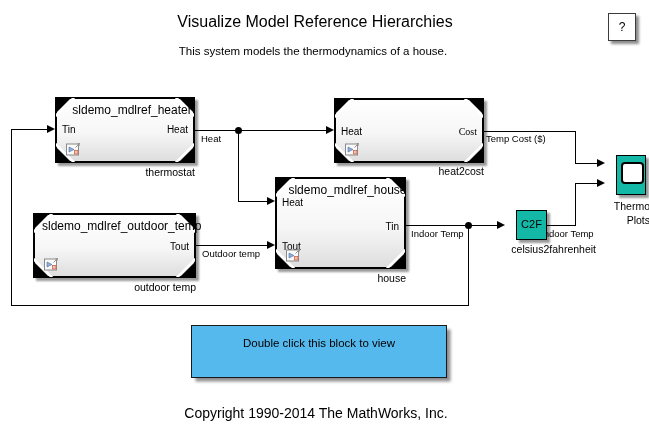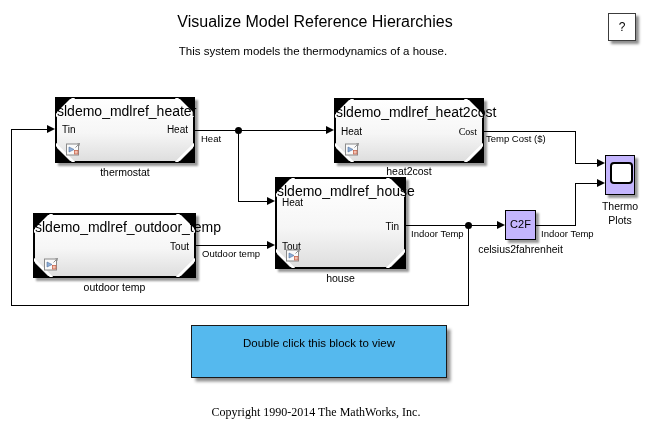--- a/index.html
+++ b/index.html
@@ -2,47 +2,47 @@
 <html><head>
 <meta charset="utf-8">
 <style>
   html,body{margin:0;padding:0;background:#fff;}
   #canvas{
     position:relative;width:649px;height:431px;background:#ffffff;overflow:hidden;
     font-family:"Liberation Sans", sans-serif;color:#000;
   }
   .title{position:absolute;left:0;top:13px;width:630px;text-align:center;font-size:16px;}
   .subtitle{position:absolute;left:0;top:45px;width:626px;text-align:center;font-size:11.5px;}
-  .copyright{position:absolute;left:0;top:405px;width:632px;text-align:center;font-size:12px;font-family:Liberation Serif, serif;}
+  .copyright{position:absolute;left:0;top:405px;width:632px;text-align:center;font-size:14px;}
 
   .helpbtn{position:absolute;left:608px;top:13px;width:26px;height:26px;background:#fff;
     border:1px solid #3c3c3c;box-shadow:2.5px 2.5px 2.5px rgba(0,0,0,.45);
     text-align:center;line-height:26px;font-size:12px;cursor:pointer;}
 
   
   .mblock{position:absolute;border:2px solid #000;box-sizing:border-box;
     background:linear-gradient(180deg,#ffffff 0%,#f6f6f6 55%,#dedede 100%);
     box-shadow:3px 3px 2px rgba(0,0,0,.4);}
-  .mtitle{position:absolute;left:0;top:4px;width:100%;text-align:center;font-size:14px;}
+  .mtitle{position:absolute;left:7px;top:4px;width:100%;text-align:center;font-size:12px;}
   .port{position:absolute;font-size:10px;line-height:13px;}
   .port.l{left:5px;}
   .port.r{right:5px;}
-  .caption{position:absolute;text-align:center;font-size:10.5px;}
+  .caption{position:absolute;text-align:right;font-size:10.5px;}
 
   .corner{position:absolute;width:19px;height:19px;}
   .corner.tl{left:-1px;top:-1px;}
   .corner.tr{right:-1px;top:-1px;transform:scaleX(-1);}
   .corner.bl{left:-1px;bottom:-1px;transform:scaleY(-1);}
   .corner.br{right:-1px;bottom:-1px;transform:scale(-1,-1);}
 
   .badge{position:absolute;left:9px;bottom:5px;}
 
   
-  .sblock{position:absolute;border:1.5px solid #000;box-sizing:border-box;background:#c4b5fd;
-    box-shadow:3px 3px 2px rgba(0,0,0,.4);}
+  .sblock{position:absolute;border:1.5px solid #000;box-sizing:border-box;background:#14b8a6;
+    box-shadow:3px 3px 2px rgba(0,0,0,.4);margin-left:11px;}
   #c2f-block{text-align:center;font-size:11px;line-height:27px;}
   .scope-screen{position:absolute;left:4px;top:6px;width:19px;height:18px;border:2px solid #000;
     border-radius:4px;background:#fff;}
 
   
   .wire{position:absolute;background:#000;}
   .arr{position:absolute;width:0;height:0;border-style:solid;
     border-width:4px 0 4px 8px;border-color:transparent transparent transparent #000;}
   .dot{position:absolute;width:7px;height:7px;border-radius:50%;background:#000;}
   .siglabel{position:absolute;font-size:9.5px;white-space:nowrap;}
@@ -137,21 +137,20 @@
         <path d="M18.5,-1 L-1,18.5" stroke="#fff" stroke-width="2.4" fill="none"></path>
       </svg>
     <svg class="corner bl" viewBox="0 0 19 19">
         <path d="M0,0 L15,0 L0,15 Z" fill="#000"></path>
         <path d="M18.5,-1 L-1,18.5" stroke="#fff" stroke-width="2.4" fill="none"></path>
       </svg>
     <svg class="corner br" viewBox="0 0 19 19">
         <path d="M0,0 L15,0 L0,15 Z" fill="#000"></path>
         <path d="M18.5,-1 L-1,18.5" stroke="#fff" stroke-width="2.4" fill="none"></path>
       </svg>
-    <div class="mtitle">sldemo_mdlref_heat2cost</div>
     <div class="port l" style="top:25px;">Heat</div>
     <div class="port r" style="top:25px;font-family:Liberation Serif, serif;">Cost</div>
     <svg class="badge" width="16" height="14" viewBox="0 0 16 14">
         <rect x="0.5" y="2" width="12" height="11" fill="#fafafa" stroke="#8a8a8a"></rect>
         <path d="M3,5 L8,7.5 L3,10 Z" fill="#8fb0d8" stroke="#4f6f9f" stroke-width="0.6"></path>
         <rect x="8.5" y="8.5" width="3.5" height="3.5" fill="#f2c0b0" stroke="#c86850" stroke-width="0.8"></rect>
         <path d="M9.5,5.5 L13.5,1.5" stroke="#909090" stroke-width="1"></path>
         <path d="M14,1 l-3,0.5 2.5,2.5 z" fill="#909090"></path>
       </svg>
   </div>

